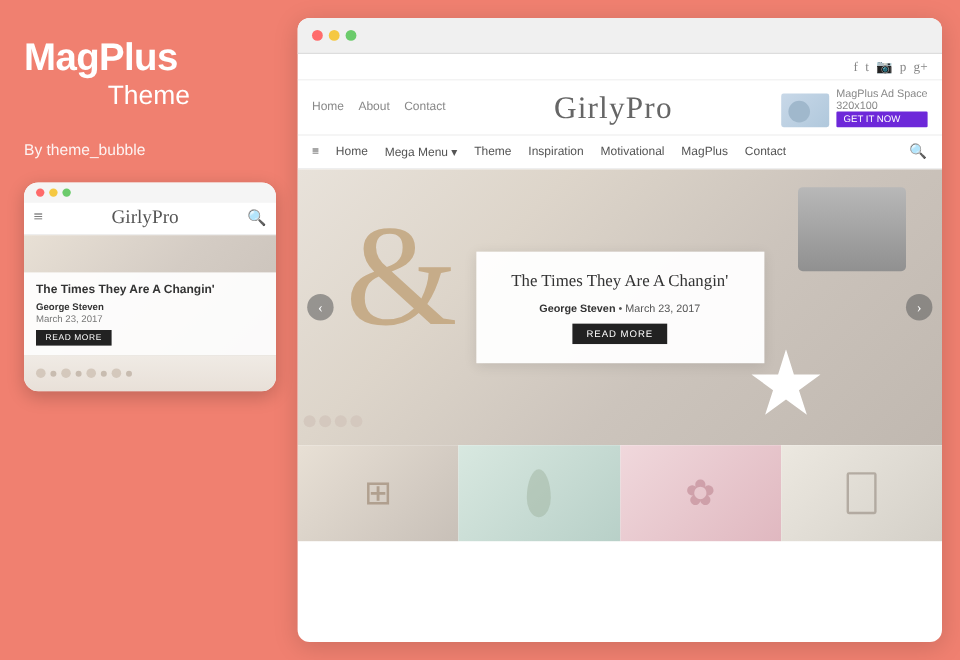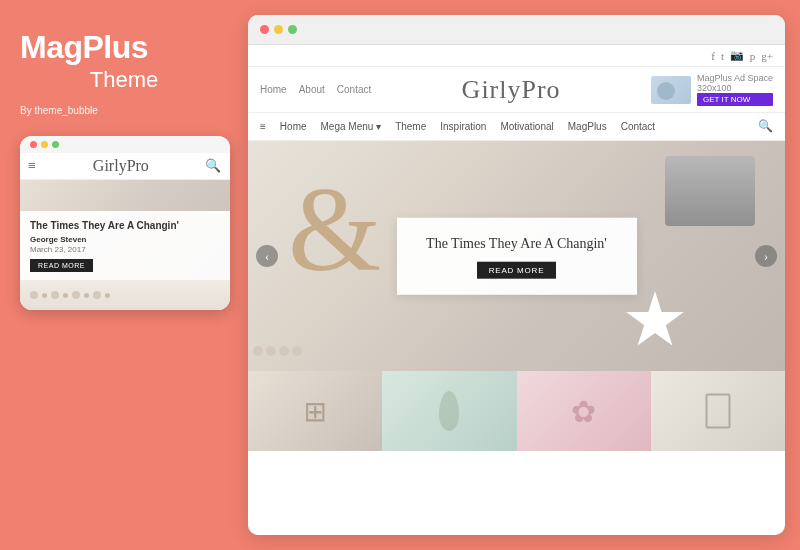--- a/index.html
+++ b/index.html
@@ -30,22 +30,22 @@
       letter-spacing: -0.5px;
     }
     .left-panel .theme-subtitle {
       font-size: 22px;
       font-weight: 300;
       font-family: Arial, sans-serif;
       margin-top: 2px;
       text-align: center;
     }
     .left-panel .author {
-      font-size: 10px;
-      margin-top: 12px;
+      font-size: 13px;
+      margin-top: 24px;
       font-family: Arial, sans-serif;
       opacity: 0.9;
     }
 
     
     .mobile-mockup {
       margin-top: 20px;
       background: white;
       border-radius: 12px;
       overflow: hidden;
@@ -217,21 +217,21 @@
       font-family: Arial, sans-serif;
     }
     .desktop-logo {
       font-family: 'Brush Script MT', cursive;
       font-size: 26px;
       color: #666;
       letter-spacing: 1px;
     }
     .desktop-ad {
       display: flex;
-      align-items: center;
+      align-items: flex-end;
       gap: 6px;
     }
     .ad-image {
       width: 40px;
       height: 28px;
       background: linear-gradient(135deg, #c8d8e8 0%, #b0c8dc 100%);
       border-radius: 2px;
       overflow: hidden;
       position: relative;
     }
@@ -578,20 +578,25 @@
           <div class="hero-bead"></div>
           <div class="hero-bead"></div>
           <div class="hero-bead"></div>
           <div class="hero-bead"></div>
         </div>
       </div>
       <div class="hero-arrow-left">‹</div>
       <div class="hero-arrow-right">›</div>
       <div class="hero-article-overlay">
         <div class="hero-article-title">The Times They Are A Changin'</div>
+        <div class="hero-article-meta">
+          <strong>George Steven</strong>
+          <span> • </span>
+          <span>March 23, 2017</span>
+        </div>
         <div class="hero-read-more">READ MORE</div>
       </div>
     </div>
 
     <div class="thumbnail-row">
       <div class="thumbnail">
         <div class="thumb-shape1">⊞</div>
       </div>
       <div class="thumbnail">
         <div class="thumb-shape2"></div>

